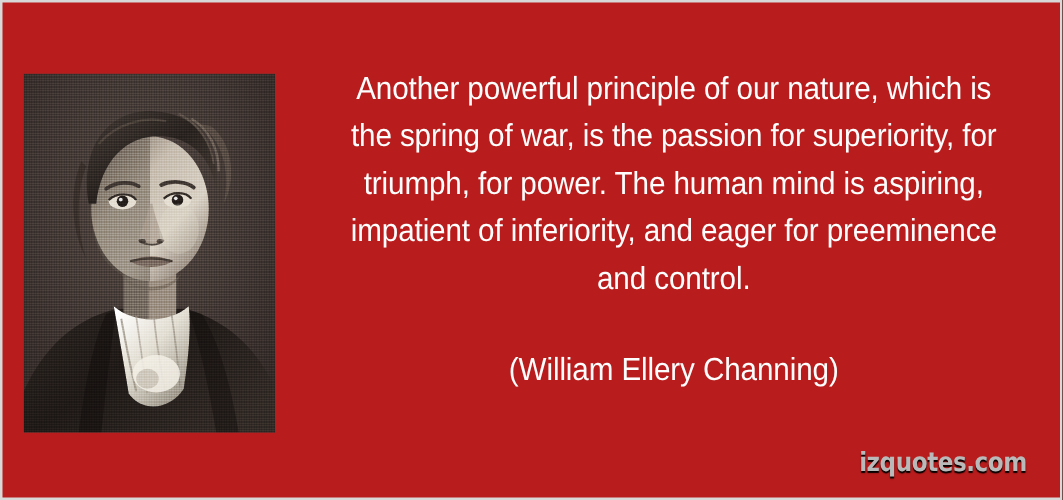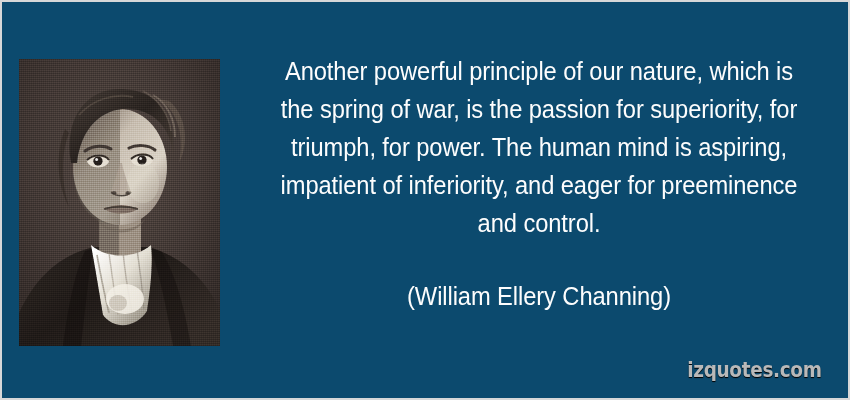--- a/index.html
+++ b/index.html
@@ -8,21 +8,21 @@
     background: #000;
   }
   body {
     font-family: "Liberation Sans", sans-serif;
   }
 
   .quote-card {
     position: relative;
     width: 850px;
     height: 400px;
-    background: #0c4a6e;
+    background: #b91c1c;
     box-sizing: border-box;
     border: 2px solid #d8d8d8;
     overflow: hidden;
   }
 
   
   .portrait {
     position: absolute;
     left: 17px;
     top: 57px;

